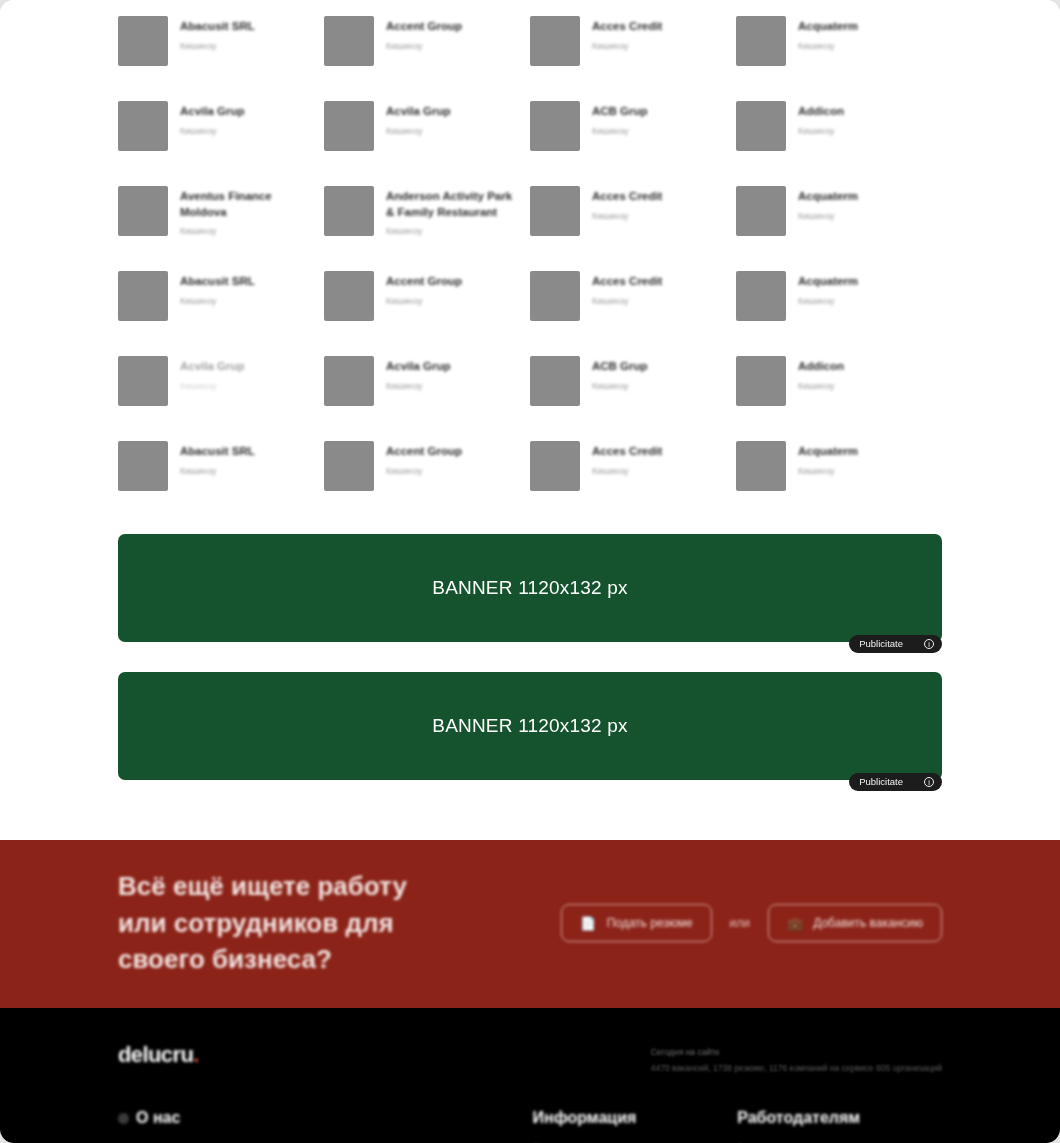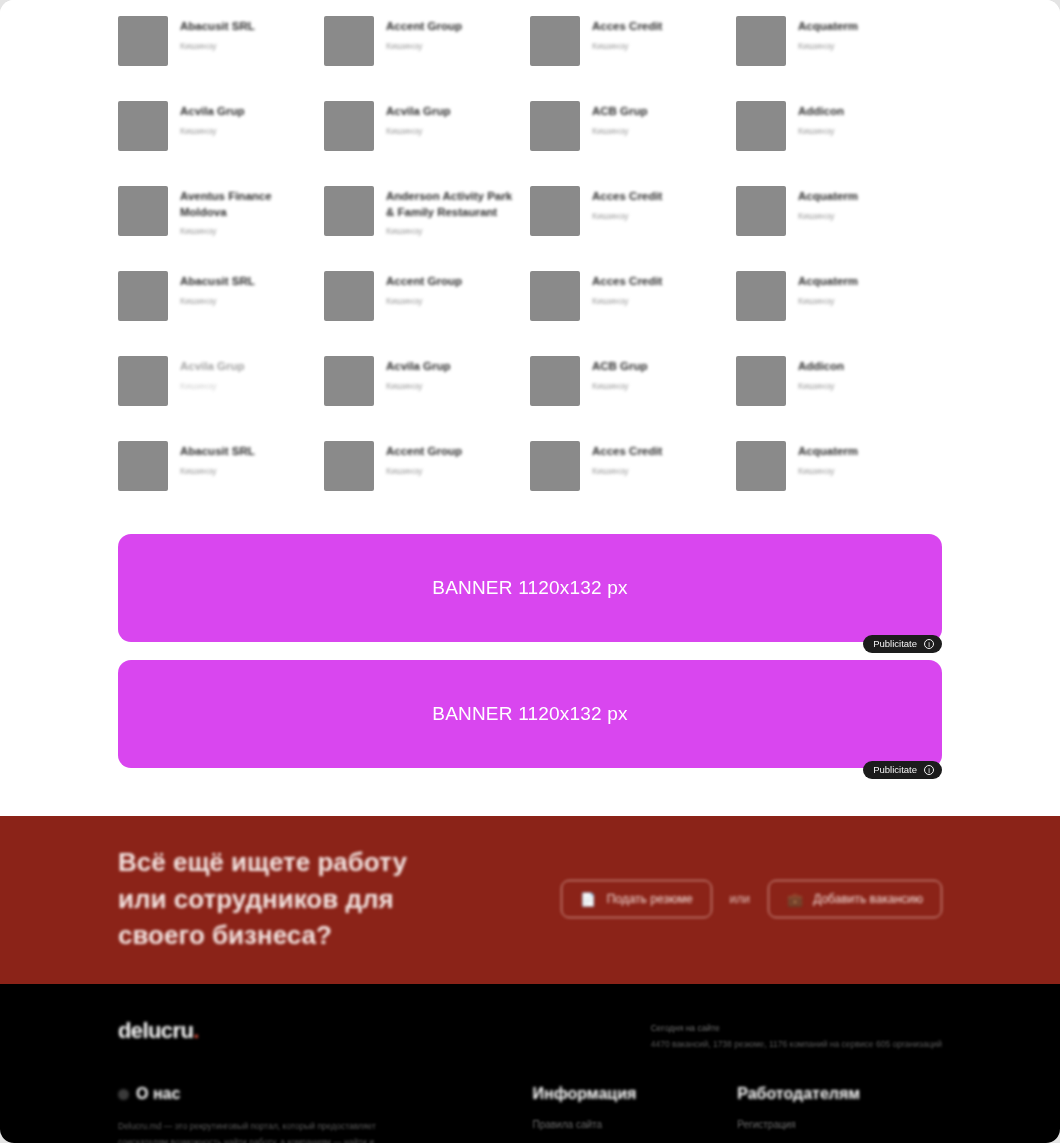--- a/index.html
+++ b/index.html
@@ -60,45 +60,45 @@
     filter: blur(1.5px);
   }
   .company-card.faded .company-name,
   .company-card.faded .company-sub { opacity: 0.45; }
 
   
   .banners { background: #fff; padding: 18px 118px 30px 118px; }
   .banner {
     position: relative;
     height: 108px;
-    background: #d946ef;
-    border-radius: 13px;
+    background: #14532d;
+    border-radius: 7px;
     display: flex;
     align-items: center;
     justify-content: center;
-    margin-bottom: 18px;
+    margin-bottom: 30px;
     cursor: pointer;
   }
   .banner-label {
     color: #ffffff;
     font-size: 19px;
     letter-spacing: .2px;
   }
   .ad-badge {
     position: absolute;
     right: 0px;
     bottom: -11px;
     background: #1c1c1c;
     color: #f2f2f2;
     font-size: 9.5px;
     padding: 3px 8px 4px 10px;
     border-radius: 11px;
     display: flex;
     align-items: center;
-    gap: 7px;
+    gap: 21px;
     white-space: nowrap;
   }
   .ad-badge .info-i {
     display: inline-block;
     width: 10px; height: 10px;
     border: 1px solid #f2f2f2;
     border-radius: 50%;
     font-size: 7.5px;
     line-height: 9px;
     text-align: center;

